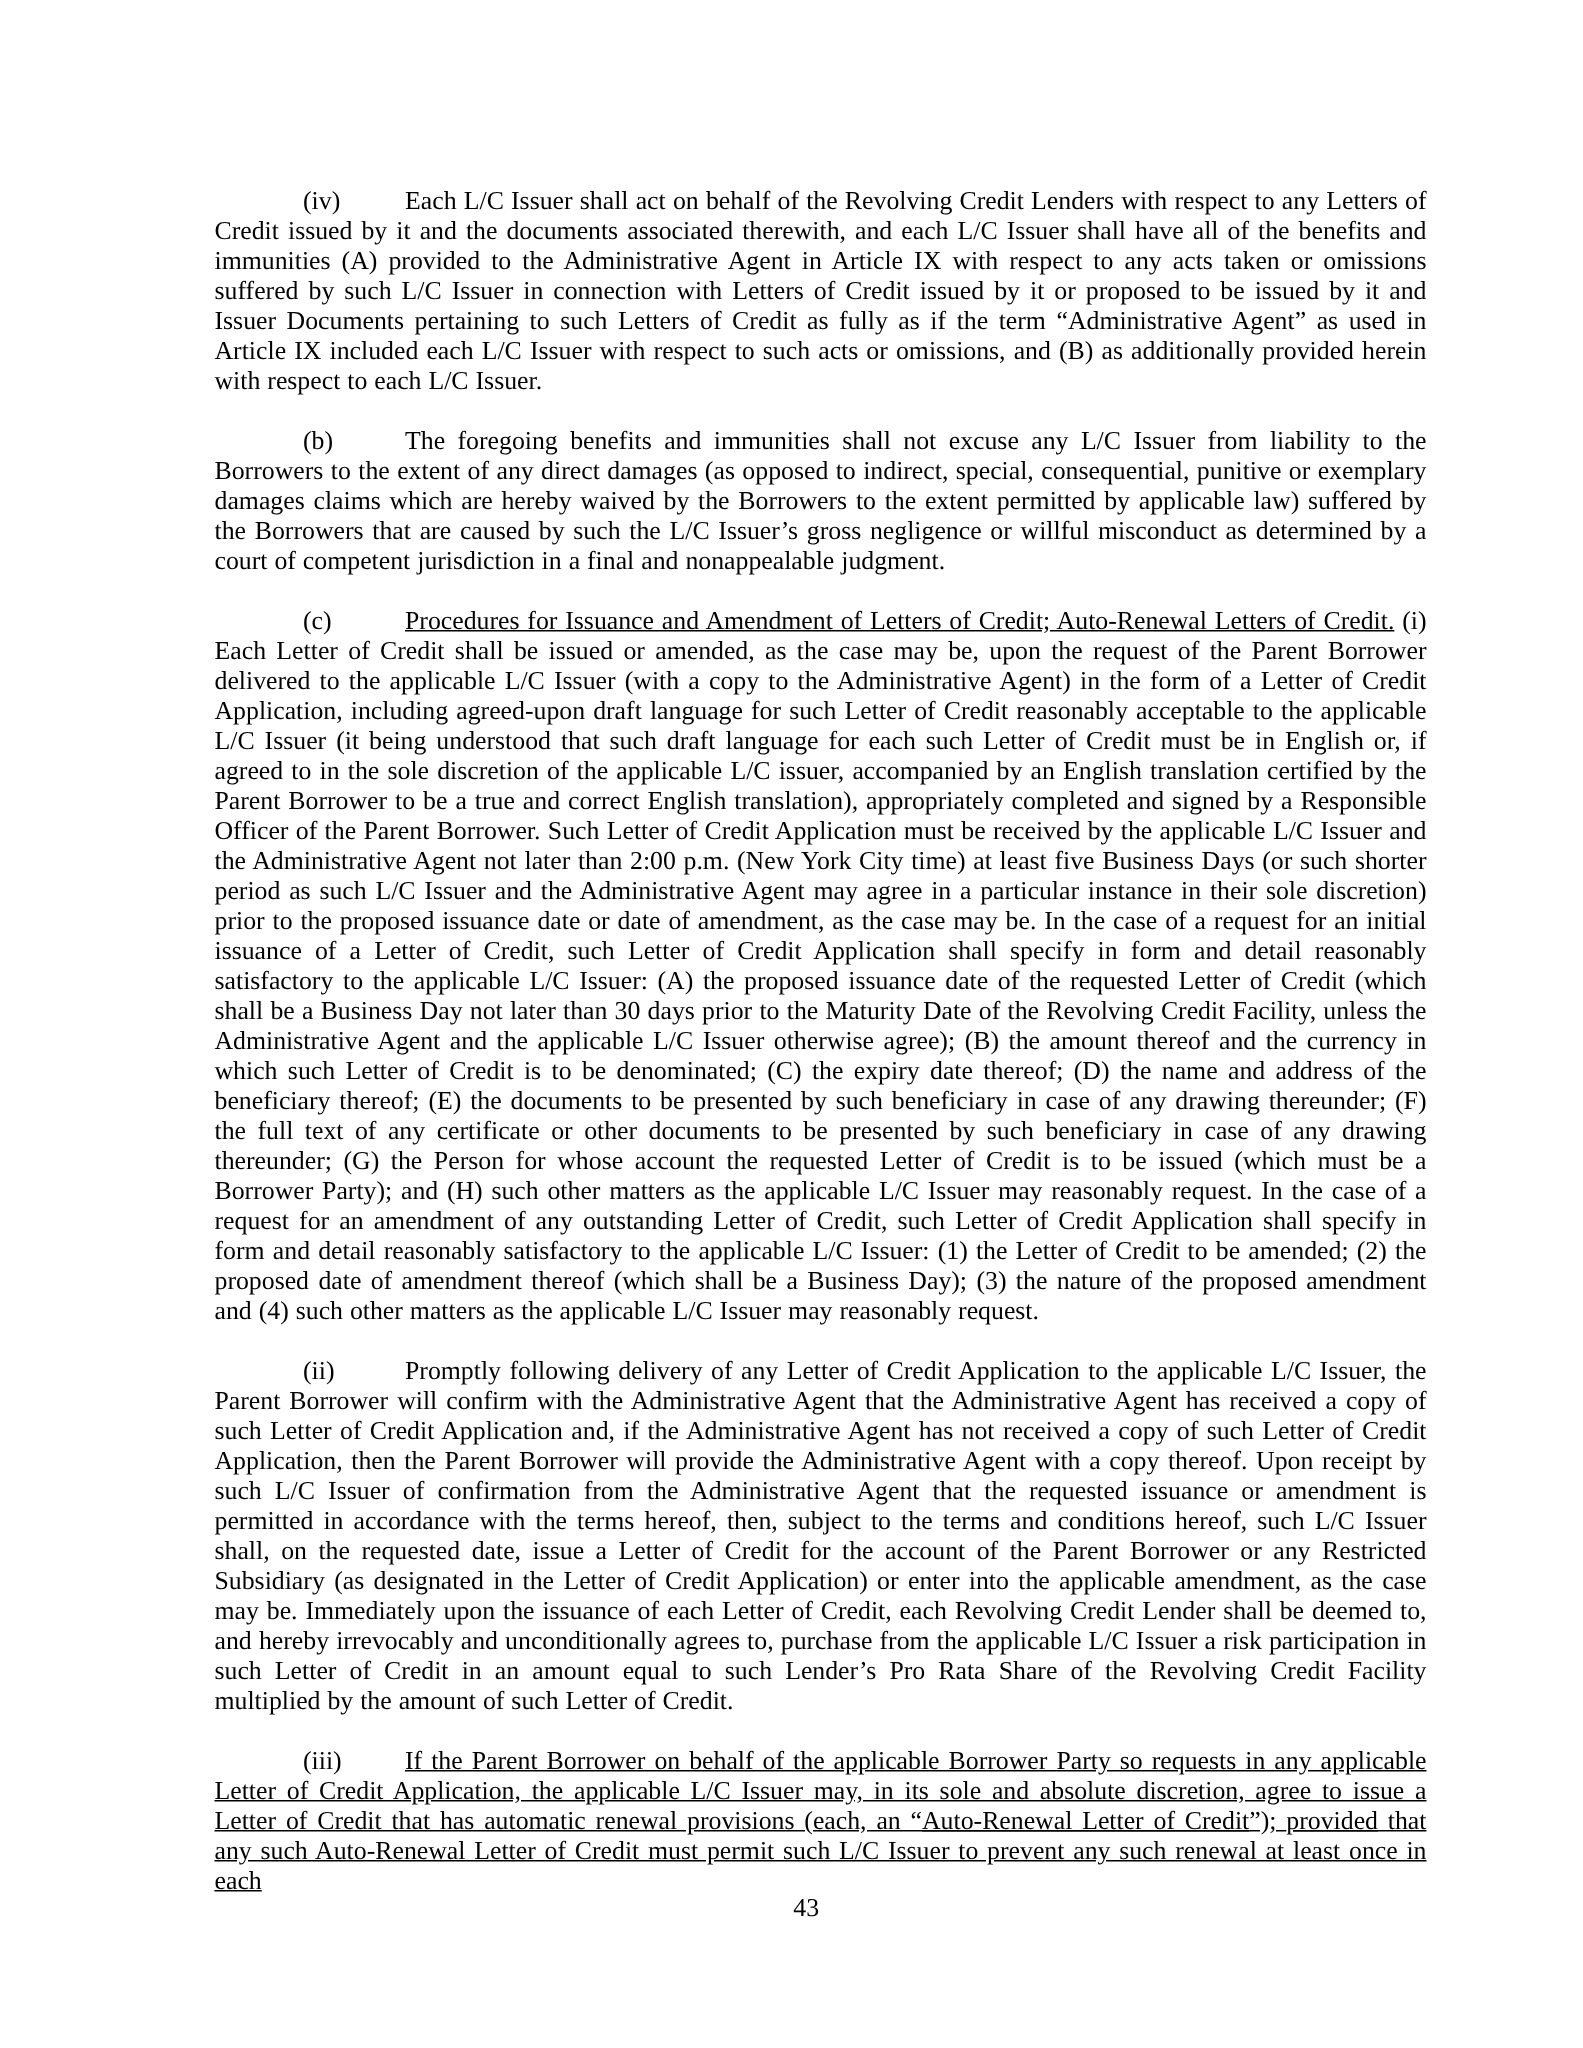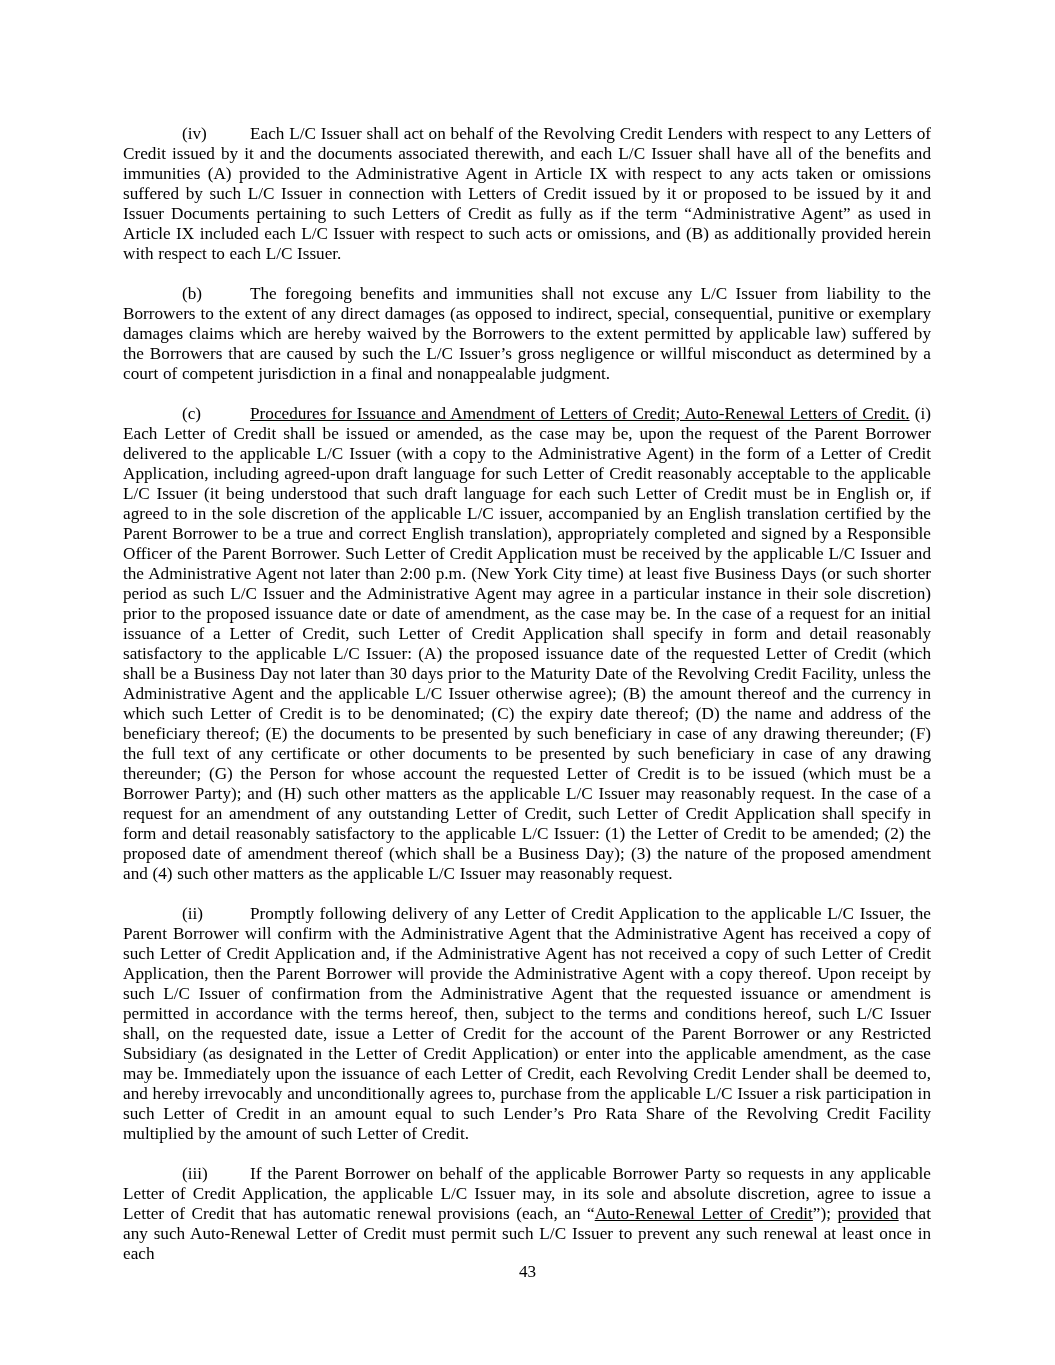--- a/index.html
+++ b/index.html
@@ -12,37 +12,39 @@
     height: 1365px;
     position: relative;
     font-family: "Liberation Serif", serif;
     color: #000000;
     overflow: hidden;
   }
   .page {
     position: absolute;
     inset: 0;
     background: #ffffff;
+    margin-left: 20px;
   }
   .content {
     position: absolute;
     left: 123px;
     top: 124px;
     width: 808px;
   }
   .para {
     font-size: 17.2px;
     line-height: 20px;
     text-align: justify;
     margin: 0 0 20px 0;
     word-spacing: 0.02em;
   }
   
   .para.cont {
     text-align-last: justify;
+    text-decoration: underline;
   }
   
   .plabel {
     display: inline-block;
     width: 127px;
     vertical-align: baseline;
   }
   .plabel-text {
     margin-left: 59px;
   }

